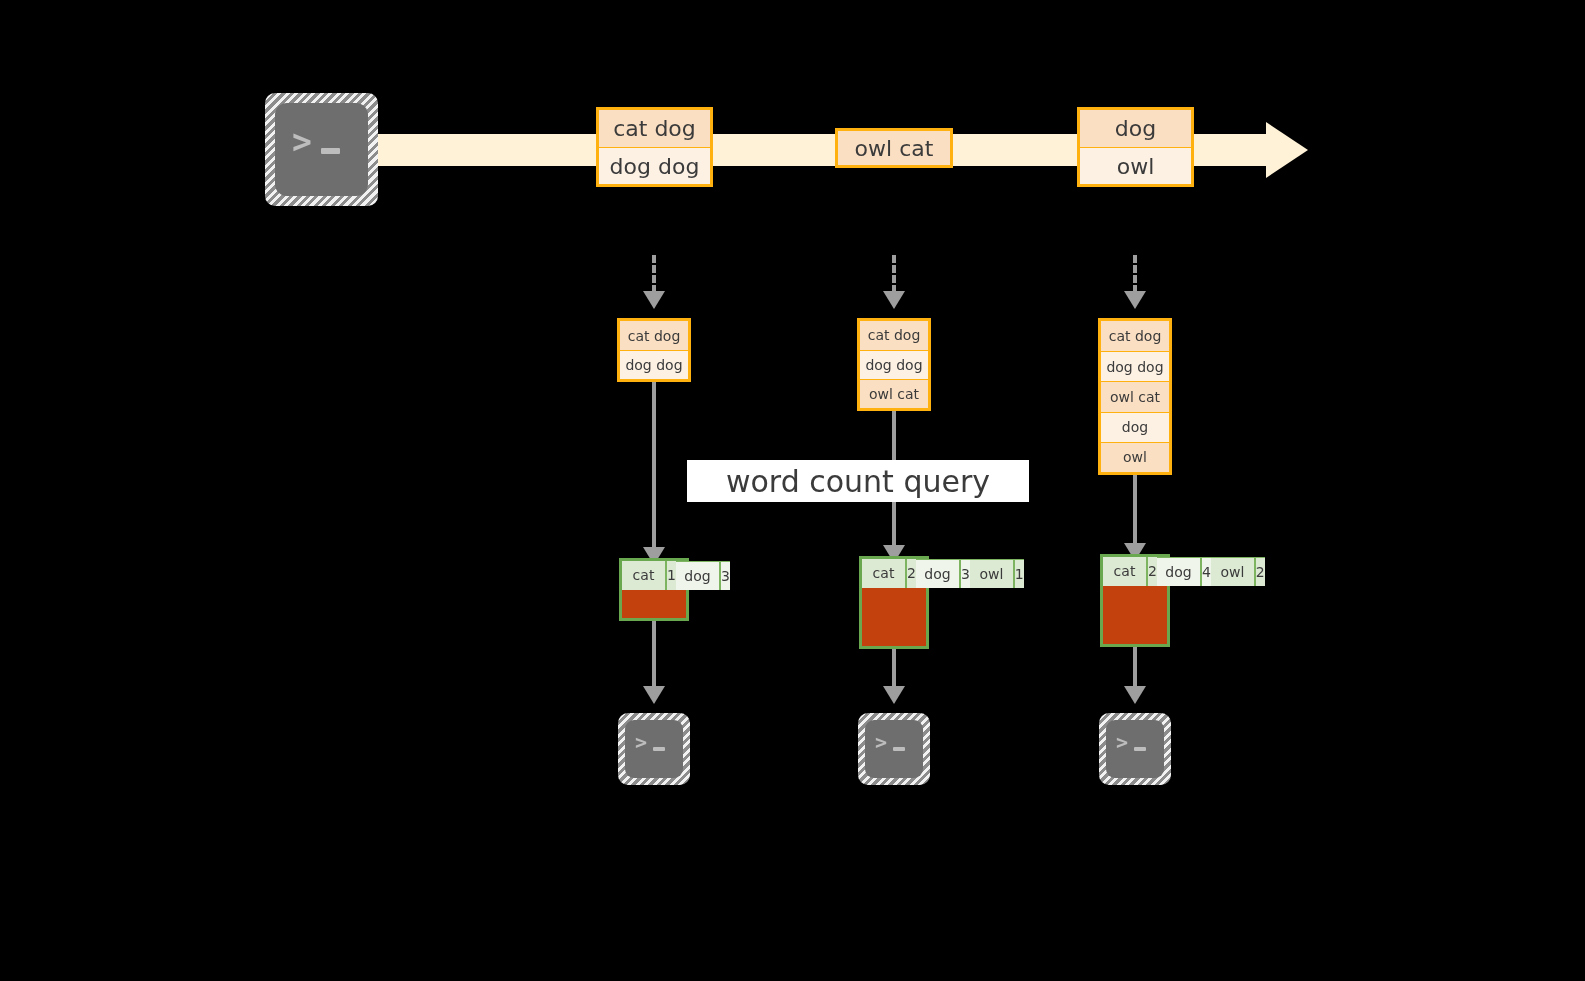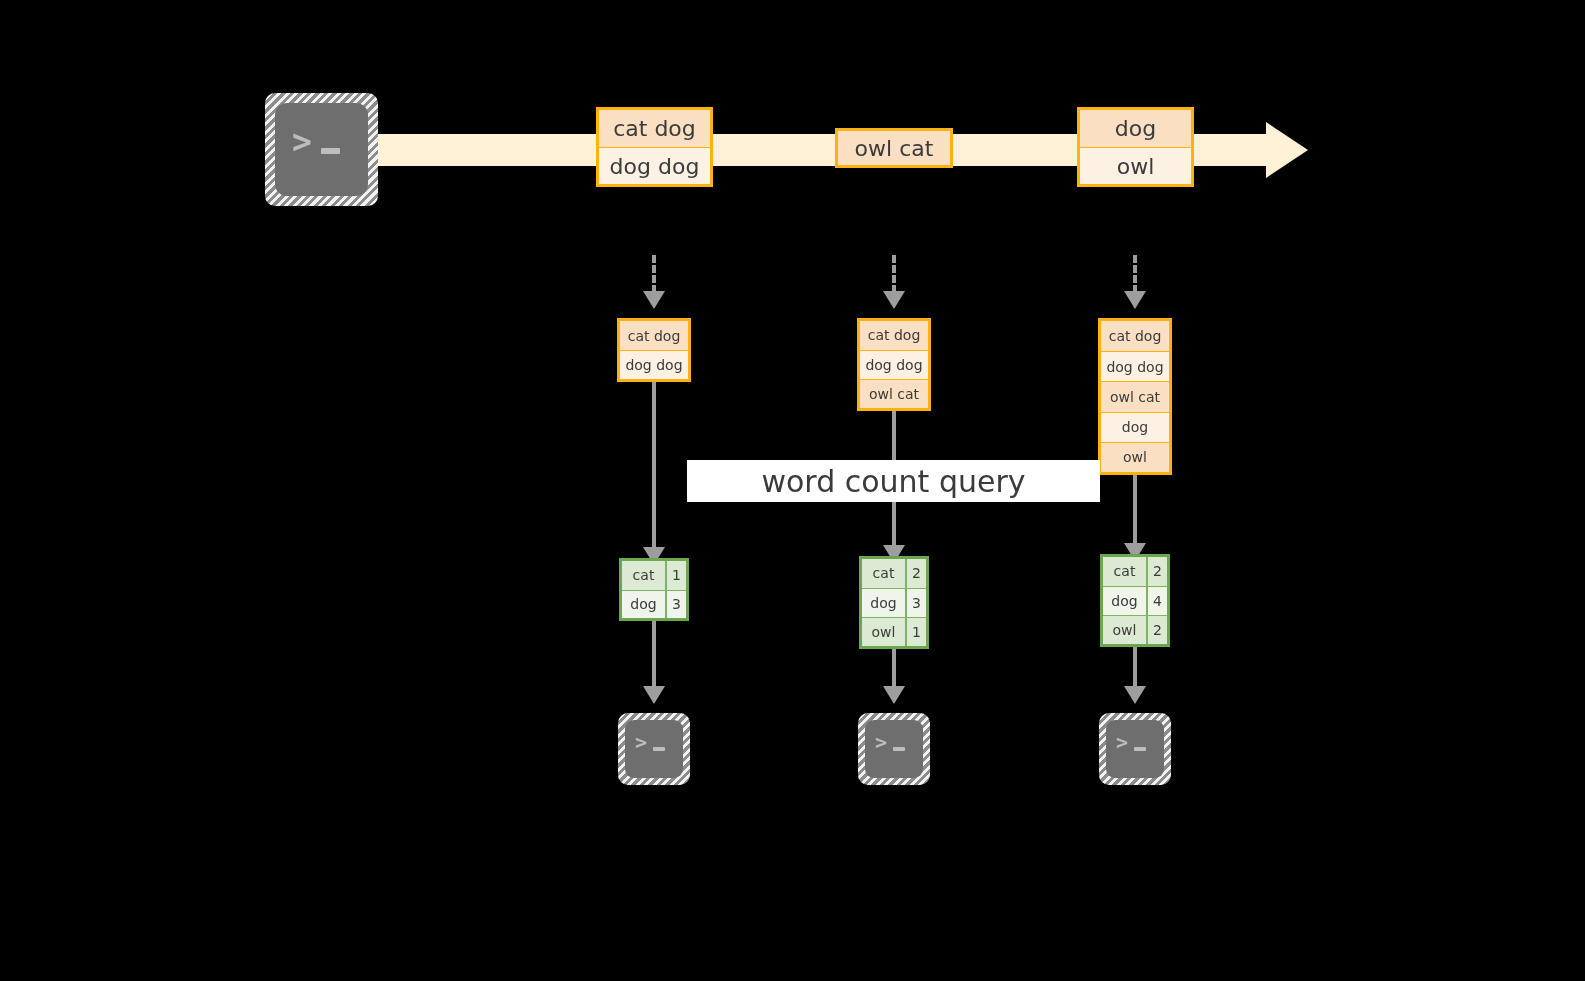--- a/index.html
+++ b/index.html
@@ -65,22 +65,22 @@
     border-top:1.5px solid #FFB20F;
     box-sizing:border-box;
   }
   .obox .row:first-child{border-top:none;}
   .obox .row.dark{background:#FBDFC2;}
   .obox .row.light{background:#FDF1E4;}
 
   
   .gtable{
     border:3px solid #6AA84F;
-    background:#14532d;
-    display:flex;flex-direction:column;
+    background:#c2410c;
+    display:flex;
   }
   .gtable .grow{
     display:flex;
     border-top:1.5px solid #7CB45F;
     box-sizing:border-box;
   }
   .gtable .grow:first-child{border-top:none;}
   .gtable .gcell{
     display:flex;align-items:center;justify-content:center;
     color:#3b3b3b;white-space:nowrap;box-sizing:border-box;
@@ -240,17 +240,17 @@
   <div class="abs vline" style="left:1133px;top:647px;height:41px;"></div>
   <div class="abs vhead" style="left:1124px;top:686px;"></div>
 
   <div class="abs terminal" style="left:1099px;top:713px;width:72px;height:72px;">
     <div class="terminal-inner small">
       <span class="prompt-chev" style="left:10px;top:12px;font-size:20px;">&gt;</span>
       <span class="prompt-under" style="left:28px;top:27px;width:12px;height:4px;"></span>
     </div>
   </div>
 
-  <div class="abs query-band" style="left:687px;top:460px;width:413px;height:42px;font-size:30px;">
+  <div class="abs query-band" style="left:687px;top:460px;width:342px;height:42px;font-size:30px;">
     <span>word count query</span>
   </div>
 
 </div>
 
 </body></html>

